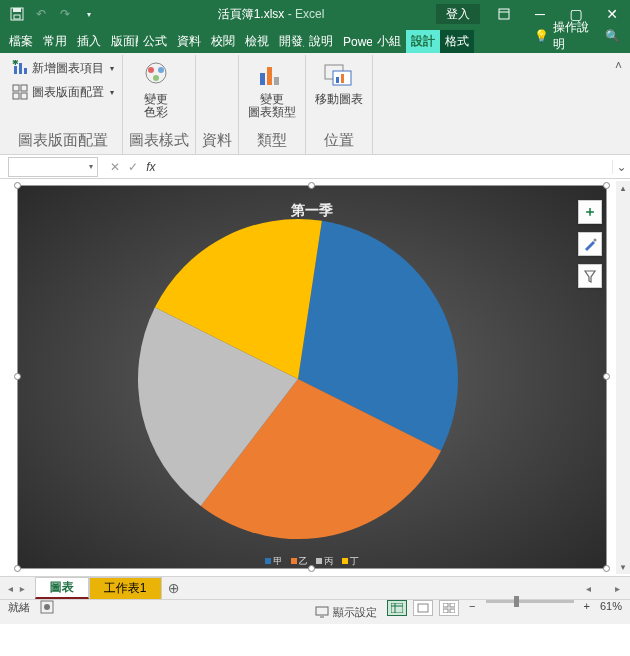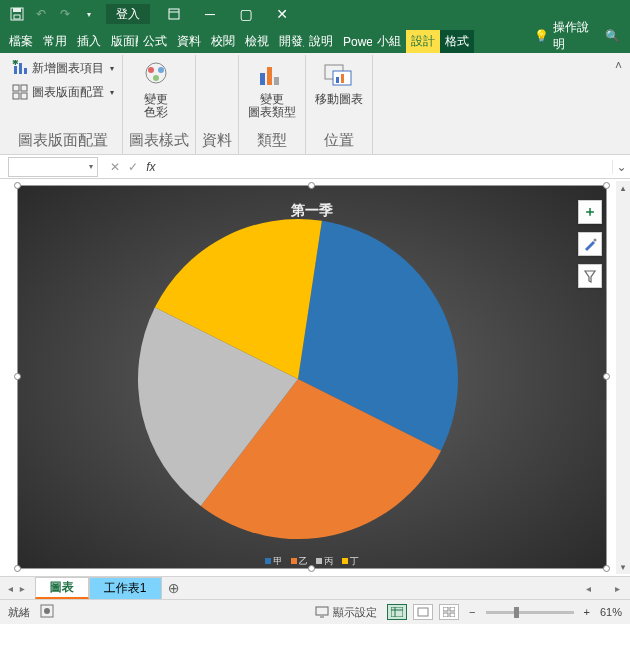--- a/index.html
+++ b/index.html
@@ -13,21 +13,21 @@
 .title-center { flex: 1; text-align: center; font-size: 12px; }
 .title-center .fname { color: #fff; }
 .title-center .app { color: #c9e3d5; }
 .login-btn { background: #1a5c38; padding: 2px 10px; height: 20px; font-size: 12px; margin-right: 6px; }
 .win-controls { display: flex; }
 .win-controls .wc { width: 36px; height: 28px; display: flex; align-items: center; justify-content: center; color: #fff; font-size: 14px; }
 
 
 .tabs { height: 25px; background: #217346; display: flex; align-items: flex-end; padding: 0 4px; font-size: 12px; color: #fff; }
 .tab { padding: 0 5px; height: 23px; display: flex; align-items: center; white-space: nowrap; cursor: pointer; }
-.tab.active { background: #fde047; color: #217346; }
+.tab.active { background: #5eead4; color: #217346; font-weight: bold; }
 .tab.alt { background: #0a5132; }
 .help-icon { margin-left: auto; display: flex; align-items: center; gap: 4px; padding-right: 6px; font-size: 12px; }
 .help-icon .bulb { color: #ffd966; }
 
 
 .ribbon { height: 102px; background: #f1f1f1; border-bottom: 1px solid #d4d4d4; display: flex; padding: 2px 4px 0 4px; font-size: 12px; color: #444; }
 .group { display: flex; flex-direction: column; justify-content: space-between; border-right: 1px solid #d4d4d4; padding: 2px 6px; }
 .group:last-child { border-right: none; }
 .group-body { display: flex; gap: 6px; flex: 1; }
 .group-label { text-align: center; font-size: 15px; color: #666; padding: 2px 0; }
@@ -56,27 +56,27 @@
 .legend-dot { display: inline-block; width: 6px; height: 6px; margin: 0 2px; }
 svg.pie { position: absolute; left: 110px; top: 28px; }
 
 .chart-side-btns { position: absolute; right: 4px; top: 14px; display: flex; flex-direction: column; gap: 8px; }
 .side-btn { width: 24px; height: 24px; background: #fdfdfd; border: 1px solid #ccc; box-shadow: 0 1px 2px rgba(0,0,0,0.2); display: flex; align-items: center; justify-content: center; font-size: 14px; }
 .vscroll { position: absolute; right: 0; top: 2px; bottom: 2px; width: 14px; background: #f1f1f1; display: flex; flex-direction: column; font-size: 9px; color: #666; justify-content: space-between; align-items:center; padding:2px 0; }
 
 
 .sheet-tabs { height: 23px; border-bottom: 1px solid #d4d4d4; display: flex; align-items: center; font-size: 12px; background: #f1f1f1; }
 .st-nav { padding: 0 8px; color: #777; font-size: 10px; letter-spacing: 2px; }
-.st-tab { padding: 0 14px; height: 22px; display: flex; align-items: center; border: 1px solid #ccc; background: #7dd3fc; border-bottom: none; }
-.st-tab.active { background: #fff; color: #217346; border-bottom: 2px solid #f97316; font-weight: bold; }
+.st-tab { padding: 0 14px; height: 22px; display: flex; align-items: center; border: 1px solid #ccc; background: #eab308; border-bottom: none; }
+.st-tab.active { background: #fff; color: #217346; border-bottom: 2px solid #7f1d1d; font-weight: bold; }
 .st-add { width: 24px; text-align: center; color: #666; font-size: 14px; }
 .hscroll { margin-left: auto; display: flex; align-items: center; gap: 24px; padding-right: 10px; color: #777; font-size: 10px; }
 
 
-.statusbar { height: 24px; background: #f1f1f1; display: flex; align-items: center; font-size: 11px; color: #444; padding: 0 8px; gap: 10px; }
+.statusbar { height: 24px; background: #f1f1f1; display: flex; font-size: 11px; color: #444; padding: 0 8px; gap: 10px; }
 .sb-spacer { flex: 1; }
 .views { display: flex; gap: 6px; }
 .view-btn { width: 20px; height: 16px; border: 1px solid #bbb; background: #fff; display: flex; align-items: center; justify-content: center; font-size: 10px; }
 .view-btn.active { background: #cfe8da; border-color: #217346; }
 .zoom-slider { width: 88px; height: 3px; background: #c0c0c0; position: relative; }
 .zoom-slider .thumb { position: absolute; top: -4px; width: 5px; height: 11px; background: #888; }
 </style>
 </head>
 <body>
 
@@ -85,20 +85,24 @@
     <div class="qbtn">
         <svg width="14" height="14" viewBox="0 0 14 14">
           <rect x="1" y="1" width="12" height="12" fill="none" stroke="#fff" stroke-width="1"></rect>
           <rect x="3" y="1" width="8" height="4" fill="#fff"></rect>
           <rect x="4" y="8" width="6" height="4" fill="none" stroke="#fff"></rect>
         </svg>
       </div>
     <div class="qbtn dis">↶</div>
     <div class="qbtn dis">↷</div>
     <div class="qbtn" style="font-size:8px;">▾</div>
+  </div>
+  <div class="title-center">
+    <span class="fname">活頁簿1.xlsx</span>
+    <span class="app"> - <span>Excel</span></span>
   </div>
   <div class="login-btn">登入</div>
   <div class="win-controls">
     <div class="wc">
         <svg width="12" height="12">
           <rect x="1" y="1" width="10" height="10" fill="none" stroke="#fff"></rect>
           <line x1="1" y1="4" x2="11" y2="4" stroke="#fff"></line>
         </svg>
       </div>
     <div class="wc">─</div>

